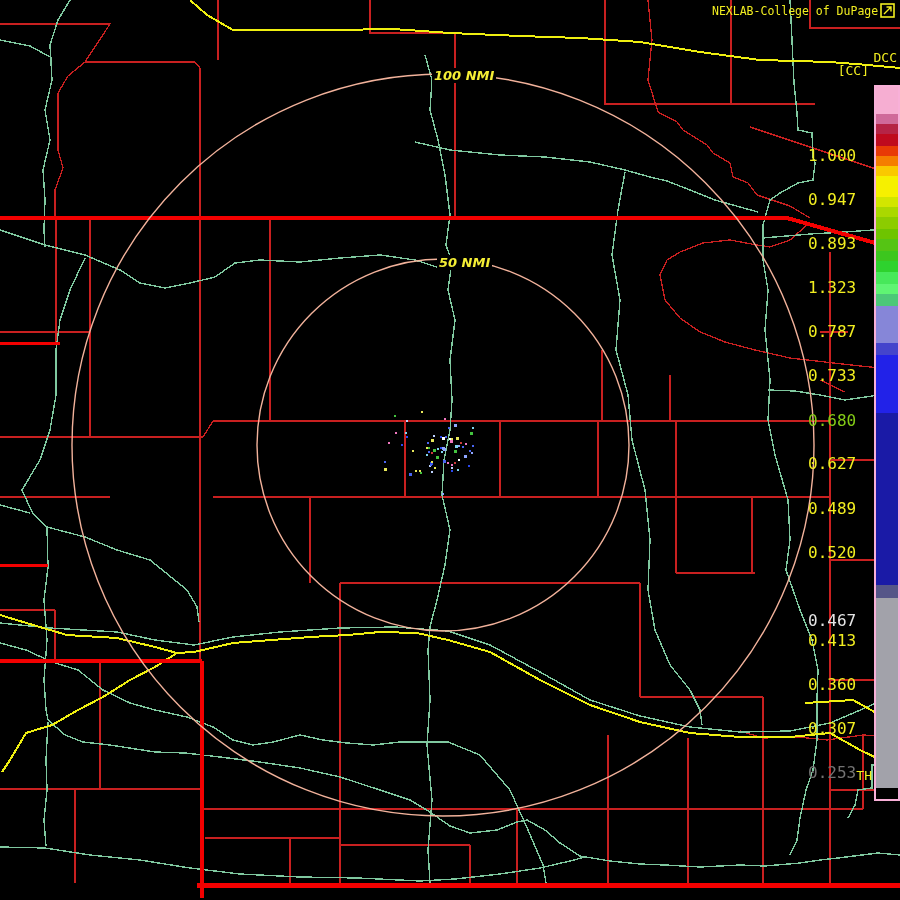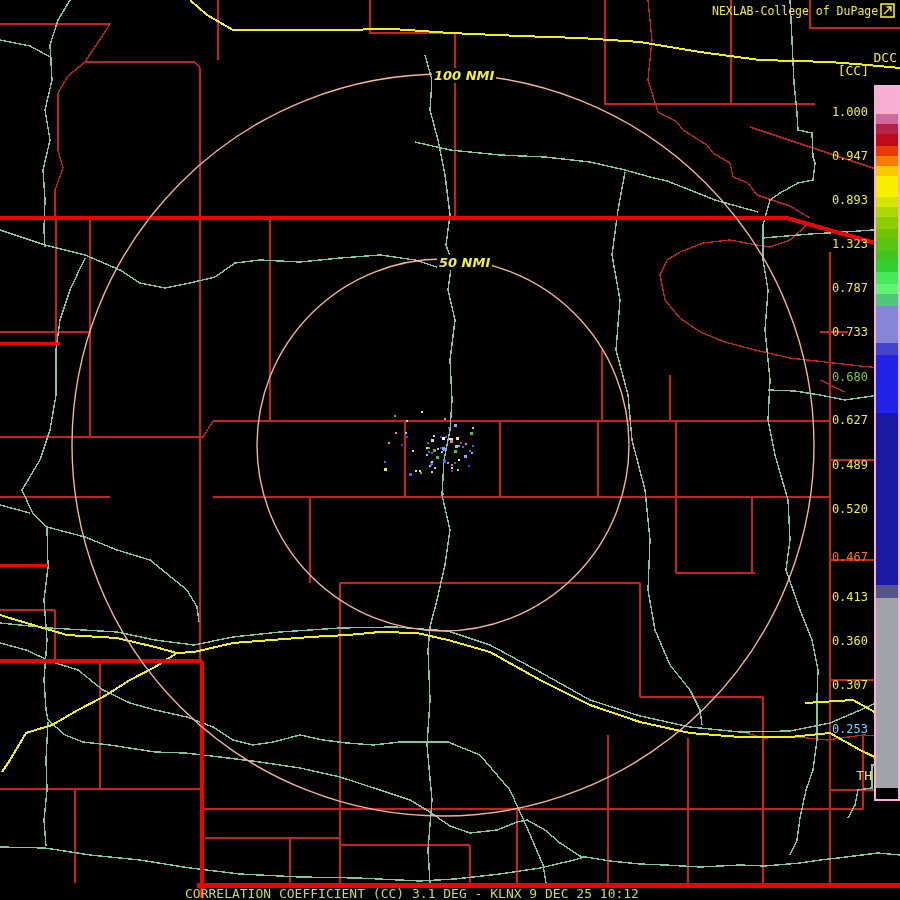--- a/index.html
+++ b/index.html
@@ -7,22 +7,22 @@
        font-family:"DejaVu Sans Mono",monospace;}
   #map{position:absolute;left:0;top:0;}
   .lbl{position:absolute;color:#f2ee20;white-space:pre;}
   #title{left:712px;top:4px;font-size:11.5px;letter-spacing:0;}
   #title-icon{position:absolute;left:880px;top:3px;}
   #product-code{right:3px;top:50px;font-size:13px;}
   #product-unit{right:31px;top:63px;font-size:13px;}
   #colorbar{position:absolute;left:874px;top:85px;width:22px;height:712px;
             border:2px solid #f8b0d8;background:#888;}
   #colorbar-inner{width:100%;height:100%;}
-  .cb-lab{position:absolute;font-size:12px;color:#f2ee20;right:32px;width:60px;
-          text-align:right;font-family:"DejaVu Sans Mono",monospace;}
+  .cb-lab{position:absolute;font-size:16px;color:#f2ee20;right:32px;width:60px;
+          font-family:"DejaVu Sans Mono",monospace;margin-top:41px;}
   #th-label{right:28px;top:768px;font-size:13px;}
   .ring-label{position:absolute;color:#f5ef35;font-family:"DejaVu Sans",sans-serif;
               font-weight:bold;font-style:italic;font-size:13px;background:#000;
               padding:0 2px;margin-left:16px;}
   #ring-label-100{left:416px;top:68px;}
   #ring-label-50{left:421px;top:255px;}
   #status-bar{left:185px;top:886px;font-size:13px;color:#ccd94a;}
 </style>
 </head>
 <body>
@@ -193,22 +193,21 @@
       <div class="cb-lab" style="top: 105px; color: rgb(242, 238, 32);">1.000</div>
       <div class="cb-lab" style="top: 149.07px; color: rgb(242, 238, 32);">0.947</div>
       <div class="cb-lab" style="top: 193.14px; color: rgb(242, 238, 32);">0.893</div>
       <div class="cb-lab" style="top: 237.21px; color: rgb(242, 238, 32);">1.323</div>
       <div class="cb-lab" style="top: 281.28px; color: rgb(242, 238, 32);">0.787</div>
       <div class="cb-lab" style="top: 325.35px; color: rgb(242, 238, 32);">0.733</div>
       <div class="cb-lab" style="top: 370px; color: #84cc16;">0.680</div>
       <div class="cb-lab" style="top: 413px; color: rgb(242, 238, 32);">0.627</div>
       <div class="cb-lab" style="top: 457.56px; color: rgb(242, 238, 32);">0.489</div>
       <div class="cb-lab" style="top: 501.63px; color: rgb(242, 238, 32);">0.520</div>
-      <div class="cb-lab" style="top: 550px; color: #f97316;">0.467</div>
+      <div class="cb-lab" style="top: 570px; color: #e5e5e5;">0.467</div>
       <div class="cb-lab" style="top: 589.77px; color: rgb(242, 238, 32);">0.413</div>
       <div class="cb-lab" style="top: 633.84px; color: rgb(242, 238, 32);">0.360</div>
       <div class="cb-lab" style="top: 677.91px; color: rgb(242, 238, 32);">0.307</div>
-      <div class="cb-lab" style="top: 721.98px; color: #7dd3fc;">0.253</div>
+      <div class="cb-lab" style="top: 721.98px; color: #737373;">0.253</div>
     </div>
   <div class="lbl" id="th-label">TH</div>
 
-  <div class="lbl" id="status-bar" style="color: rgb(204, 217, 74);">CORRELATION COEFFICIENT (CC) 3.1 DEG - KLNX 9 DEC 25 10:12</div>
 </div>
 
 </body></html>

